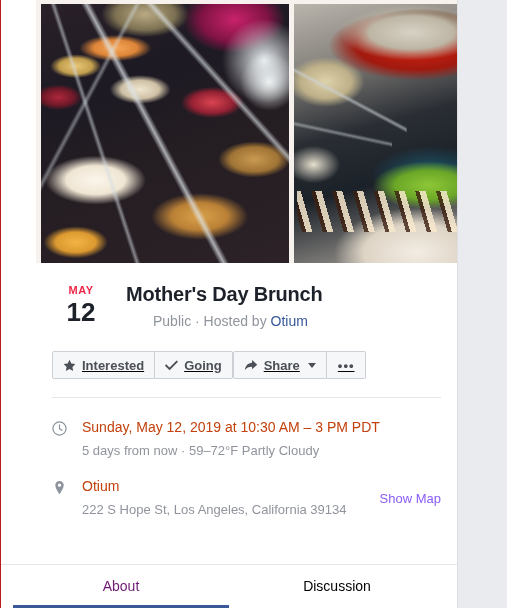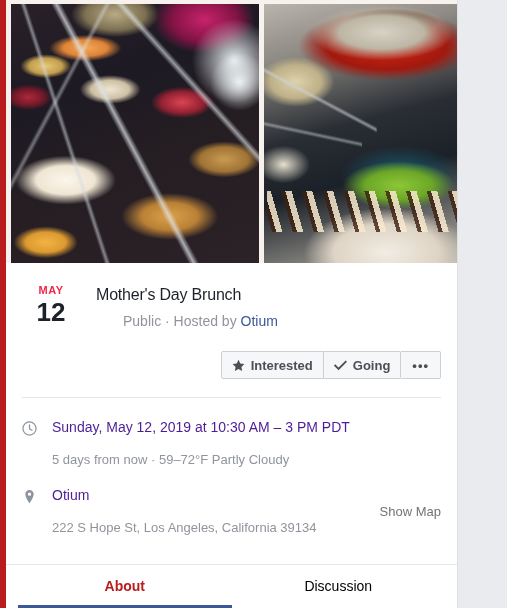--- a/index.html
+++ b/index.html
@@ -11,23 +11,24 @@
     background: #e9ebee;
     font-family: "Liberation Sans", sans-serif;
     -webkit-font-smoothing: antialiased;
   }
 
   .page {
     position: relative;
     width: 458px;
     height: 608px;
     background: #ffffff;
-    border-left: 6px solid #b91c1c;
+    border-left: 1px solid #b91c1c;
     border-right: 1px solid #dddfe2;
     overflow: hidden;
+    padding-left: 35px;
   }
 
   
   .cover {
     position: relative;
     width: 507px;
     height: 263px;
     background: #f7f2ee;
     padding: 4px 4px 0 5px;
     display: flex;
@@ -131,45 +132,46 @@
   .date-day {
     font-size: 26px;
     color: #1d2129;
     line-height: 30px;
     font-weight: 700;
   }
 
   .title-block { flex: 1; padding-left: 16px; padding-top: 0px; }
 
   .event-title {
-    font-size: 16px;
+    font-size: 20px;
     line-height: 27px;
     color: #1d2129;
-    font-weight: 400;
+    font-weight: 700;
     letter-spacing: -.2px;
   }
   .event-sub {
     font-size: 14px;
     line-height: 20px;
     color: #90949c;
     margin-top: 3px;
     margin-left: 27px;
   }
   .event-sub .host-link {
     color: #385898;
     text-decoration: none;
     cursor: pointer;
   }
 
   
   .action-bar {
     display: flex;
     align-items: center;
-    justify-content: flex-end;
+    justify-content: flex-start;
     padding: 20px 16px 0 16px;
+    text-decoration: underline;
   }
 
   .btn-group { display: flex; }
 
   .btn {
     display: inline-flex;
     align-items: center;
     gap: 6px;
     height: 28px;
     padding: 0 10px;
@@ -216,34 +218,34 @@
     width: 30px;
     padding-top: 3px;
     color: #8d949e;
   }
   .detail-icon svg { display: block; fill: #8d949e; }
 
   .detail-text { flex: 1; min-width: 0; }
   .detail-primary {
     font-size: 14px;
     line-height: 19px;
-    color: #4c1d95;
+    color: #c2410c;
   }
   .detail-secondary {
     font-size: 13px;
     line-height: 18px;
     color: #90949c;
-    margin-top: 14px;
+    margin-top: 5px;
   }
 
   .detail-action {
     flex: 0 0 auto;
     align-self: center;
     font-size: 13px;
-    color: #737373;
+    color: #8b5cf6;
     text-decoration: none;
     cursor: pointer;
     padding-left: 12px;
     white-space: nowrap;
   }
 
   
   .tabs-wrap {
     position: absolute;
     left: 0;
@@ -259,22 +261,22 @@
   .tab {
     flex: 1;
     text-align: center;
     font-size: 14px;
     color: #000000;
     padding: 13px 0 11px 0;
     cursor: pointer;
     border-bottom: 3px solid transparent;
   }
   .tab.active {
-    color: #b91c1c;
-    font-weight: bold;
+    color: #701a75;
+    font-weight: normal;
     border-bottom-color: #3b5998;
   }
 </style>
 </head>
 <body>
 
 <div class="page">
 
   <div class="cover">
     <div class="cover-photo left">
@@ -322,20 +324,29 @@
         <span>
           <svg width="13" height="11" viewBox="0 0 14 12" aria-hidden="true">
             <path fill="none" stroke="#4b4f56" stroke-width="2.1" stroke-linecap="square" d="M1.3 6.1l3.6 3.6L12.6 2"></path>
           </svg>
         </span>
         <span>Going</span>
       </button>
     </div>
 
     <div class="btn-group">
+      <button class="btn">
+        <span>
+          <svg width="14" height="13" viewBox="0 0 16 15" aria-hidden="true">
+            <path fill="#4b4f56" d="M9.2 1.2v3C4.6 4.6 1.6 7.4.9 12.8c1.8-2.7 4.3-4 8.3-4v3.1l6-5.4z"></path>
+          </svg>
+        </span>
+        <span>Share</span>
+        <span class="caret"></span>
+      </button>
 
       <button class="btn more">
         <span>•••</span>
       </button>
     </div>
 
   </div>
 
   <div class="divider"></div>
 

